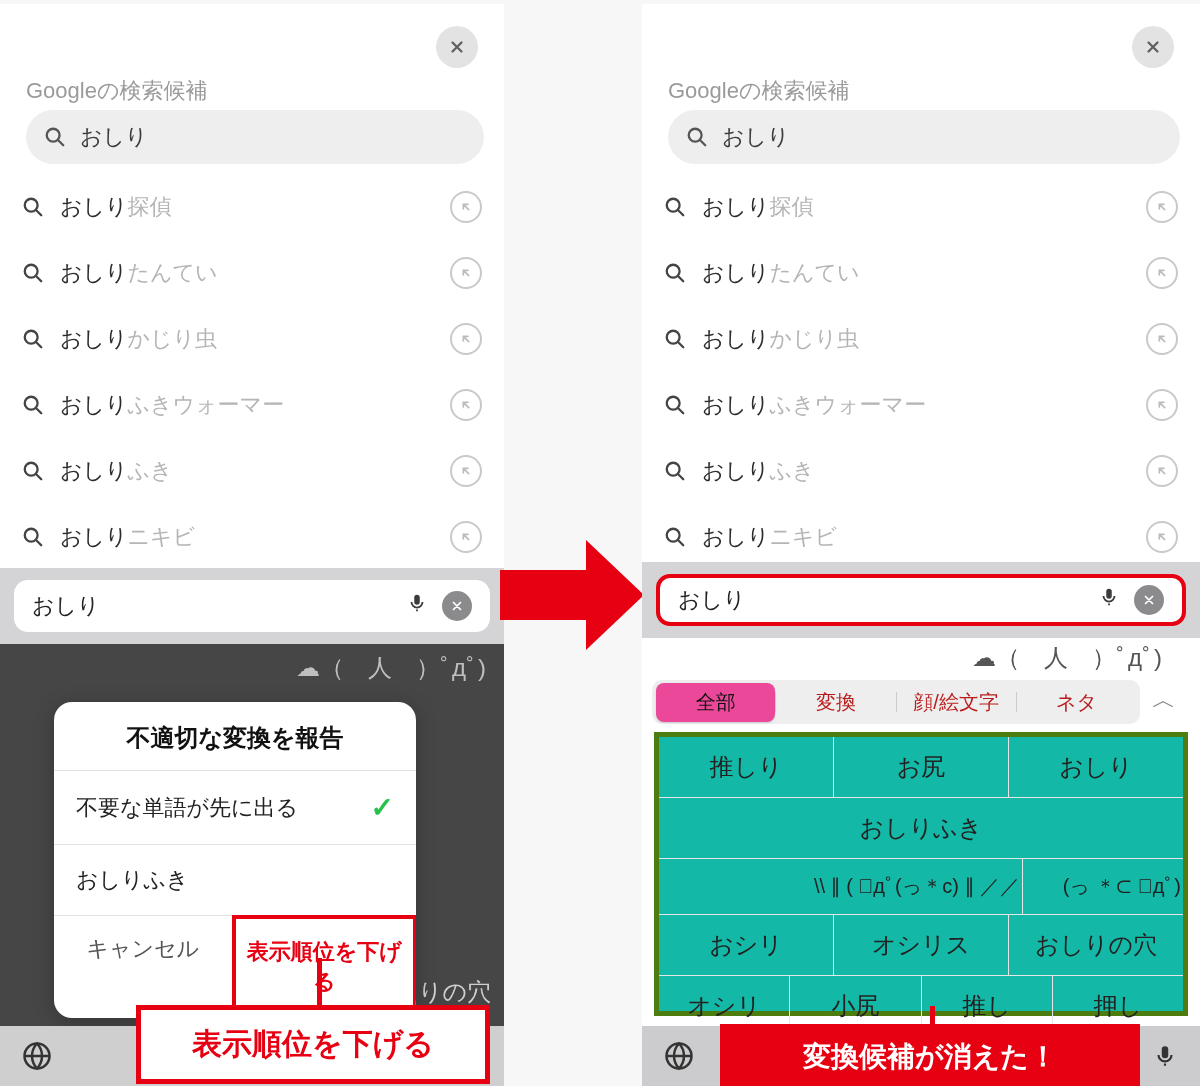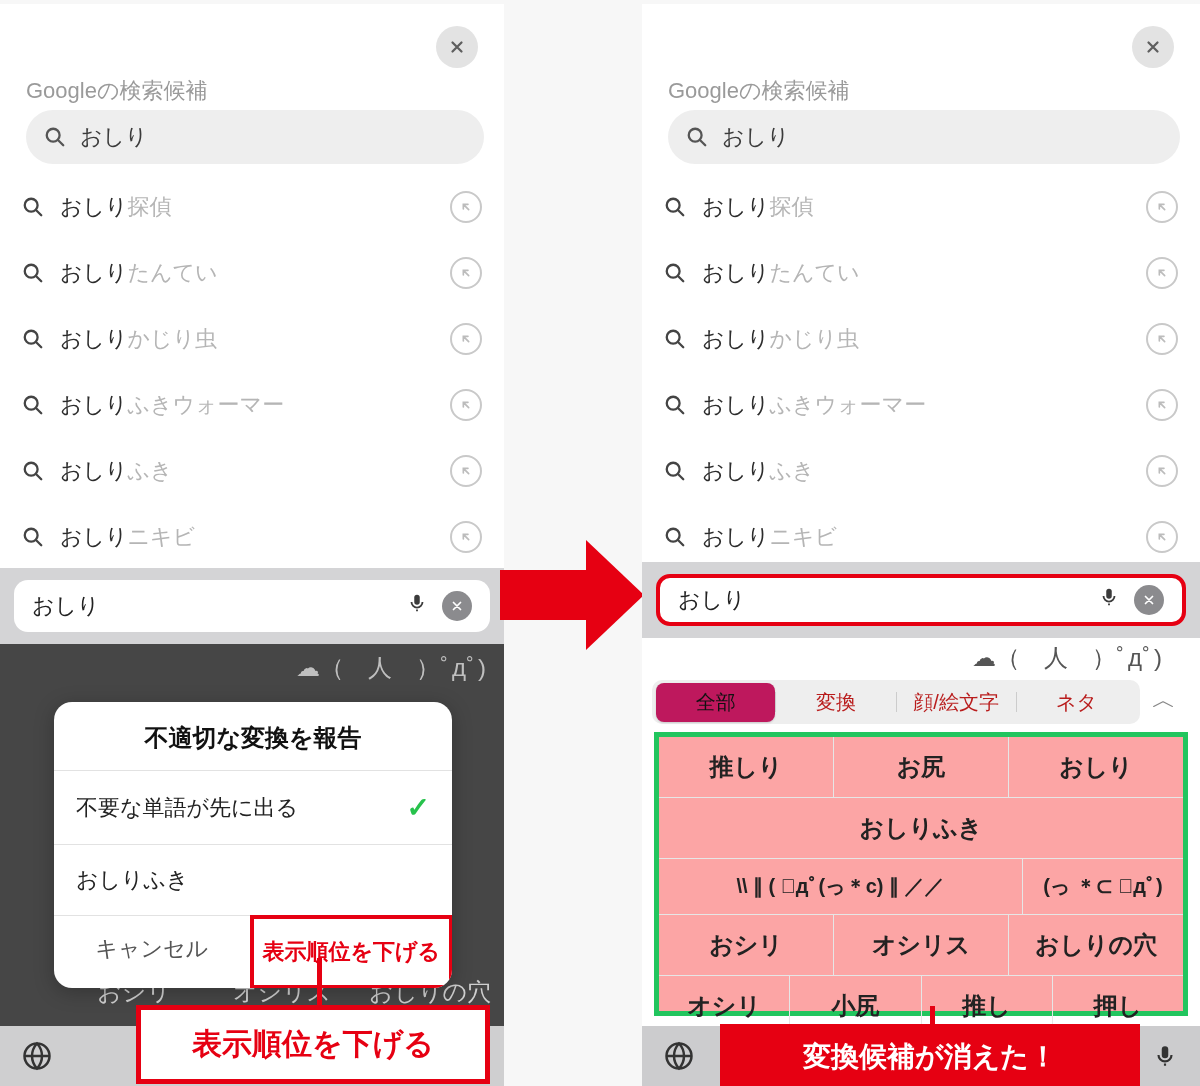--- a/index.html
+++ b/index.html
@@ -28,46 +28,46 @@
   .clr-ic svg{width:14px;height:14px;color:#fff;}
   .left .addr-bar{ top:564px; }
   .right .addr-bar{ top:558px; }
   .right .addr-inner.hl{ border:4px solid #e60012; }
 
   
   .dark-area{ position:absolute; top:640px; left:0; right:0; bottom:0; background:#464646; color:#c8c8c8; }
   .kaomoji-bg{ position:absolute; top:8px; right:18px; font-size:24px; color:#bfbfbf; }
   .faded-row{ position:absolute; left:60px; right:0; bottom:70px; height:56px; display:flex; align-items:center; font-size:24px; color:#cfcfcf; }
   .faded-row span{ flex:1; text-align:center;}
-  .dialog{ position:absolute; top:58px; left:54px; width:398px; background:#fff; border-radius:18px; box-shadow:0 4px 20px rgba(0,0,0,.25); overflow:hidden;}
+  .dialog{ position:absolute; top:58px; left:54px; width:362px; background:#fff; border-radius:18px; box-shadow:0 4px 20px rgba(0,0,0,.25); overflow:hidden;}
   .dialog-title{ text-align:center; font-size:24px; font-weight:700; padding:20px 0 16px; color:#111;}
   .opt{ display:flex; align-items:center; justify-content:space-between; padding:20px 22px; border-top:1px solid #e2e2e2; font-size:22px; color:#222;}
   .opt .check{ color:#27c24c; font-size:28px; font-weight:700;}
   .dlg-btns{ display:flex; border-top:1px solid #e2e2e2;}
   .dlg-btns div{ flex:1; text-align:center; padding:18px 0; font-size:22px;}
   .dlg-cancel{ color:#555; }
   .dlg-action{ color:#e60012; font-weight:700; border:4px solid #e60012; margin:-1px -1px -1px 0;}
   .red-callout{ position:absolute; left:136px; right:14px; bottom:6px; background:#fff; border:5px solid #e60012; padding:14px 18px; text-align:center; font-size:30px; font-weight:800; color:#e60012; z-index:5;}
   .red-callout .stem{ position:absolute; top:-52px; left:176px; width:5px; height:52px; background:#e60012;}
   .bottom-bar-l{ position:absolute; left:0; right:0; bottom:0; height:64px; background:#cfcfd0; display:flex; align-items:center; padding:0 22px;}
   .globe svg{width:30px;height:30px;color:#333;}
 
   
   .kb{ position:absolute; top:634px; left:0; right:0; bottom:0; background:#fff; }
   .kaomoji-r{ position:absolute; top:4px; right:38px; font-size:24px; color:#555;}
   .tabs{ position:absolute; top:42px; left:10px; right:60px; height:44px; background:#eee; border-radius:10px; display:flex; align-items:center; padding:4px;}
   .tab{ flex:1; text-align:center; font-size:20px; color:#b91c1c; padding:6px 0;}
-  .tab.sel{ background:#be185d; border-radius:8px; color:#111; box-shadow:0 1px 2px rgba(0,0,0,.15);}
+  .tab.sel{ background:#ec4899; border-radius:8px; color:#111; box-shadow:0 1px 2px rgba(0,0,0,.15);}
   .tab-sep{ width:1px; height:20px; background:#ccc;}
   .coll{ position:absolute; top:46px; right:16px; width:40px; text-align:center; font-size:24px; color:#888;}
-  .grid-wrap{ position:absolute; top:94px; left:12px; right:12px; bottom:74px; border:5px solid #22c55e; background:#fca5a5;font-weight:bold;}
+  .grid-wrap{ position:absolute; top:94px; left:12px; right:12px; bottom:74px; border:5px solid #4d7c0f; background:#14b8a6;}
   .grow{ display:flex; border-bottom:1px solid #e6e6e6;}
   .gcell{ flex:1; text-align:center; padding:14px 2px; font-size:24px; color:#222; border-right:1px solid #e6e6e6;}
   .grow .gcell:last-child{border-right:none;}
-  .gcell.sm{font-size:20px;}
+  .gcell.sm{font-size:20px;text-align:right;}
   .gcell sup{font-size:11px;vertical-align:super;}
   .bottom-bar-r{ position:absolute; left:0; right:0; bottom:0; height:64px; background:#ccccce; display:flex; align-items:center; padding:0 22px;}
   .bottom-bar-r .sp{flex:1;}
   .red-banner{ position:absolute; bottom:0; left:78px; right:60px; background:#e60012; color:#fff; font-size:28px; font-weight:800; text-align:center; padding:14px 10px; z-index:6;margin-top:31px;}
   .red-banner .stem{ position:absolute; top:-18px; left:50%; width:5px; height:18px; background:#e60012; }
   .micbtn svg{width:26px;height:26px;color:#333;}
   
   .big-arrow{ position:absolute; left:500px; top:540px; width:142px; height:110px; }
   .big-arrow .shaft{ position:absolute; left:0; top:30px; width:90px; height:50px; background:#e60012;}
   .big-arrow .head{ position:absolute; left:86px; top:0; width:0; height:0; border-top:55px solid transparent; border-bottom:55px solid transparent; border-left:58px solid #e60012;}

